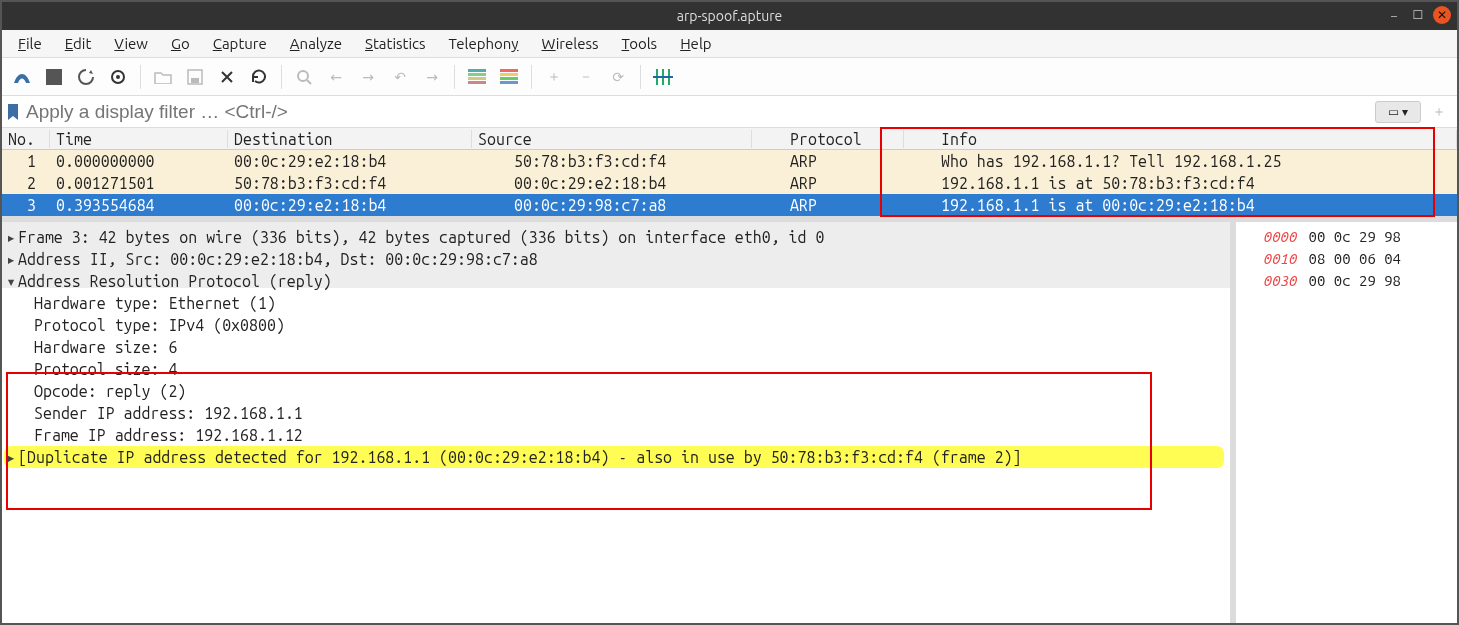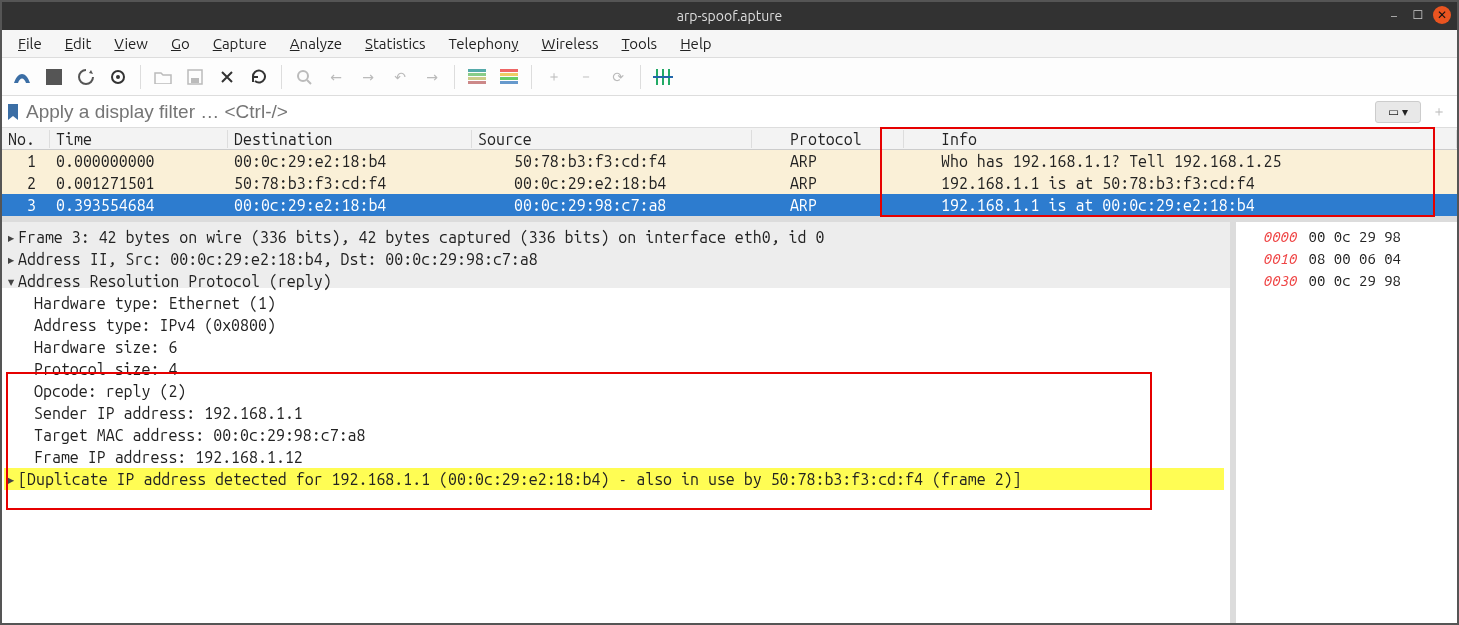--- a/index.html
+++ b/index.html
@@ -38,21 +38,21 @@
   .prow.r3 { background: #2d7ccf; color: #fff; }
   .info-highlight { position: absolute; border: 2px solid #e60000; pointer-events: none; }
   .mid { display: flex; flex: 1; min-height: 0; gap: 21px; }
   .details { flex: 1; overflow: auto; padding: 4px 6px 4px 2px; font-family: "Ubuntu Mono","DejaVu Sans Mono",monospace; font-size: 16px; line-height: 22px; border-right: 6px solid #dcdcdc; position: relative; }
   .tree-row { white-space: pre; }
   .tree-row .tri { display: inline-block; width: 14px; text-align: center; color: #444; }
   .tree-row.l2 { padding-left: 30px; }
   .tree-row.l1 { padding-left: 0; }
   .details .topbg { position: absolute; left: 0; right: 0; top: 0; height: 66px; background: #ededed; z-index: 0; }
   .details .content { position: relative; z-index: 1; }
-  .warn { background: #fffd54; }
+  .warn { background: #fffd54; border-radius: 7px; }
   .red-box { border: 2px solid #e60000; position: absolute; pointer-events: none; z-index: 5; }
   .hex { width: 200px; overflow: hidden; padding: 4px 6px; font-family: "Ubuntu Mono","DejaVu Sans Mono",monospace; font-size: 15px; line-height: 22px; background: #fff; }
   .hex .off { color: #ef4444; margin-right: 12px; font-style: italic; }
   svg { display: block; }
 </style>
 </head>
 <body>
 
 <div class="window">
 
@@ -218,26 +218,25 @@
   </div>
 
   <div class="mid">
     <div class="details">
       <div class="topbg"></div>
       <div class="content">
         <div class="tree-row l1"><span class="tri">▸</span><span>Frame 3: 42 bytes on wire (336 bits), 42 bytes captured (336 bits) on interface eth0, id 0</span></div>
         <div class="tree-row l1"><span class="tri">▸</span><span>Address II, Src: 00:0c:29:e2:18:b4, Dst: 00:0c:29:98:c7:a8</span></div>
         <div class="tree-row l1"><span class="tri">▾</span><span>Address Resolution Protocol (reply)</span></div>
         <div class="tree-row l2"><span>Hardware type: Ethernet (1)</span></div>
-        <div class="tree-row l2"><span>Address type: IPv4 (0x0800)</span></div>
+        <div class="tree-row l2"><span>Protocol type: IPv4 (0x0800)</span></div>
         <div class="tree-row l2"><span>Hardware size: 6</span></div>
         <div class="tree-row l2"><span>Protocol size: 4</span></div>
         <div class="tree-row l2"><span>Opcode: reply (2)</span></div>
         <div class="tree-row l2"><span>Sender IP address: 192.168.1.1</span></div>
-        <div class="tree-row l2"><span>Target MAC address: 00:0c:29:98:c7:a8</span></div>
         <div class="tree-row l2"><span>Frame IP address: 192.168.1.12</span></div>
         <div class="tree-row l1 warn"><span class="tri">▸</span><span>[Duplicate IP address detected for 192.168.1.1 (00:0c:29:e2:18:b4) - also in use by 50:78:b3:f3:cd:f4 (frame 2)]</span></div>
       </div>
       <div class="red-box" style="left:4px; top:150px; width:1146px; height:138px;"></div>
     </div>
     <div class="hex">
       <div><span class="off">0000</span><span>00 0c 29 98</span></div>
       <div><span class="off">0010</span><span>08 00 06 04</span></div>
       <div><span class="off">0030</span><span>00 0c 29 98</span></div>
     </div>

